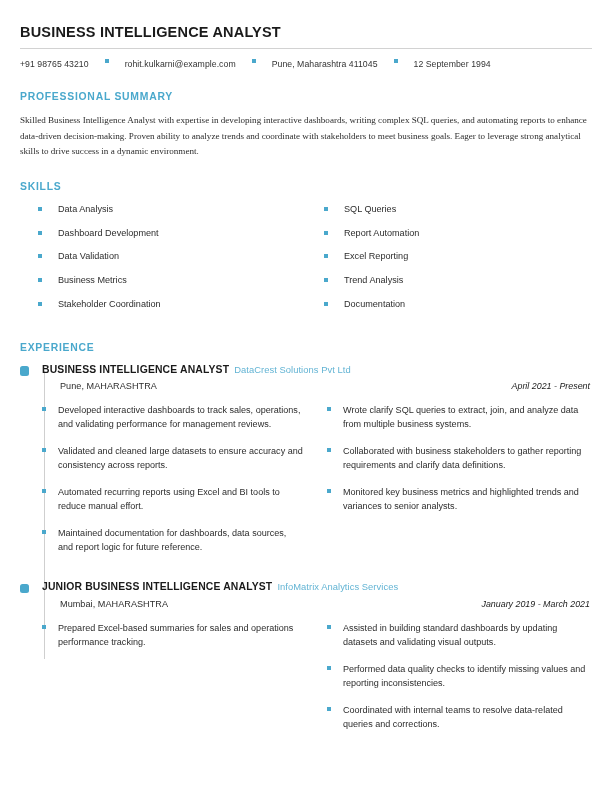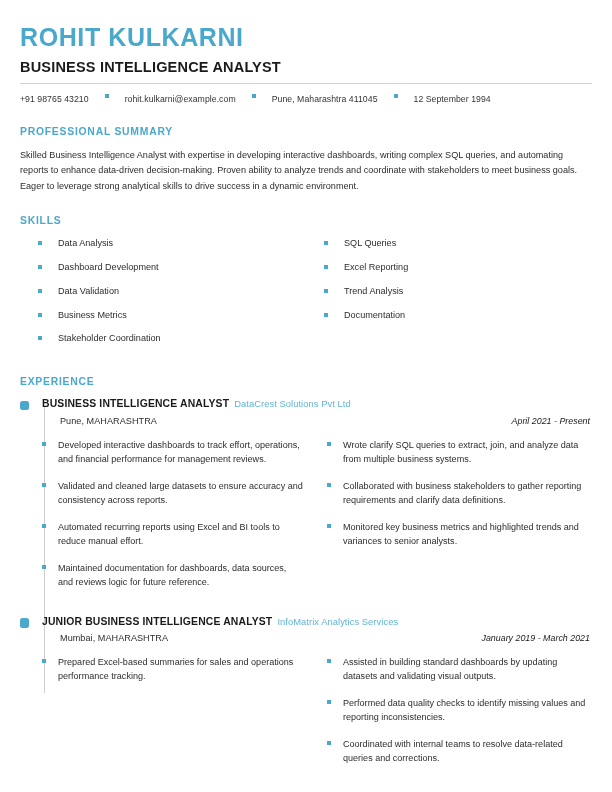--- a/index.html
+++ b/index.html
@@ -73,20 +73,21 @@
     color: #4aa8cc;
     margin-bottom: 11px;
   }
 
   .summary-text {
     font-size: 9.1px;
     line-height: 1.72;
     color: #2d2d2d;
     margin-bottom: 21px;
     max-width: 574px;
+    font-family: Liberation Serif, serif;
   }
 
   
   .skills-wrap {
     display: flex;
     margin-bottom: 20px;
     justify-content: space-between;
   }
   .skills-col {
     width: 50%;
@@ -193,21 +194,20 @@
     margin-right: 12px;
   }
   .bullet-text { flex: 1; }
 </style>
 </head>
 <body>
 
 <div class="page">
 
   <div>
-    <div class="name">ROHIT KULKARNI</div>
     <div class="job-title">BUSINESS INTELLIGENCE ANALYST</div>
     <div class="header-rule"></div>
     <div class="contact-row">
       <span class="contact-item">+91 98765 43210</span>
       <span class="contact-sep"></span>
       <span class="contact-item">rohit.kulkarni@example.com</span>
       <span class="contact-sep"></span>
       <span class="contact-item">Pune, Maharashtra 411045</span>
       <span class="contact-sep"></span>
       <span class="contact-item">12 September 1994</span>
@@ -244,20 +244,24 @@
           <span>Stakeholder Coordination</span>
         </div>
       </div>
       <div class="skills-col">
         <div class="skill-item">
           <span class="sq-bullet"></span>
           <span>SQL Queries</span>
         </div>
         <div class="skill-item">
           <span class="sq-bullet"></span>
+          <span>Report Automation</span>
+        </div>
+        <div class="skill-item">
+          <span class="sq-bullet"></span>
           <span>Excel Reporting</span>
         </div>
         <div class="skill-item">
           <span class="sq-bullet"></span>
           <span>Trend Analysis</span>
         </div>
         <div class="skill-item">
           <span class="sq-bullet"></span>
           <span>Documentation</span>
         </div>
@@ -277,33 +281,33 @@
           <span class="role-name">BUSINESS INTELLIGENCE ANALYST</span><span class="company-name">DataCrest Solutions Pvt Ltd</span>
         </div>
         <div class="job-meta">
           <span class="job-location">Pune, MAHARASHTRA</span>
           <span class="job-dates">April 2021 - Present</span>
         </div>
         <div class="bullet-cols">
           <div class="bullet-col left">
             <div class="bullet">
               <span class="sq-bullet"></span>
-              <span class="bullet-text">Developed interactive dashboards to track effort, operations, and financial performance for management reviews.</span>
+              <span class="bullet-text">Developed interactive dashboards to track sales, operations, and validating performance for management reviews.</span>
             </div>
             <div class="bullet">
               <span class="sq-bullet"></span>
               <span class="bullet-text">Validated and cleaned large datasets to ensure accuracy and consistency across reports.</span>
             </div>
             <div class="bullet">
               <span class="sq-bullet"></span>
               <span class="bullet-text">Automated recurring reports using Excel and BI tools to reduce manual effort.</span>
             </div>
             <div class="bullet">
               <span class="sq-bullet"></span>
-              <span class="bullet-text">Maintained documentation for dashboards, data sources, and reviews logic for future reference.</span>
+              <span class="bullet-text">Maintained documentation for dashboards, data sources, and report logic for future reference.</span>
             </div>
           </div>
           <div class="bullet-col right">
             <div class="bullet">
               <span class="sq-bullet"></span>
               <span class="bullet-text">Wrote clarify SQL queries to extract, join, and analyze data from multiple business systems.</span>
             </div>
             <div class="bullet">
               <span class="sq-bullet"></span>
               <span class="bullet-text">Collaborated with business stakeholders to gather reporting requirements and clarify data definitions.</span>

